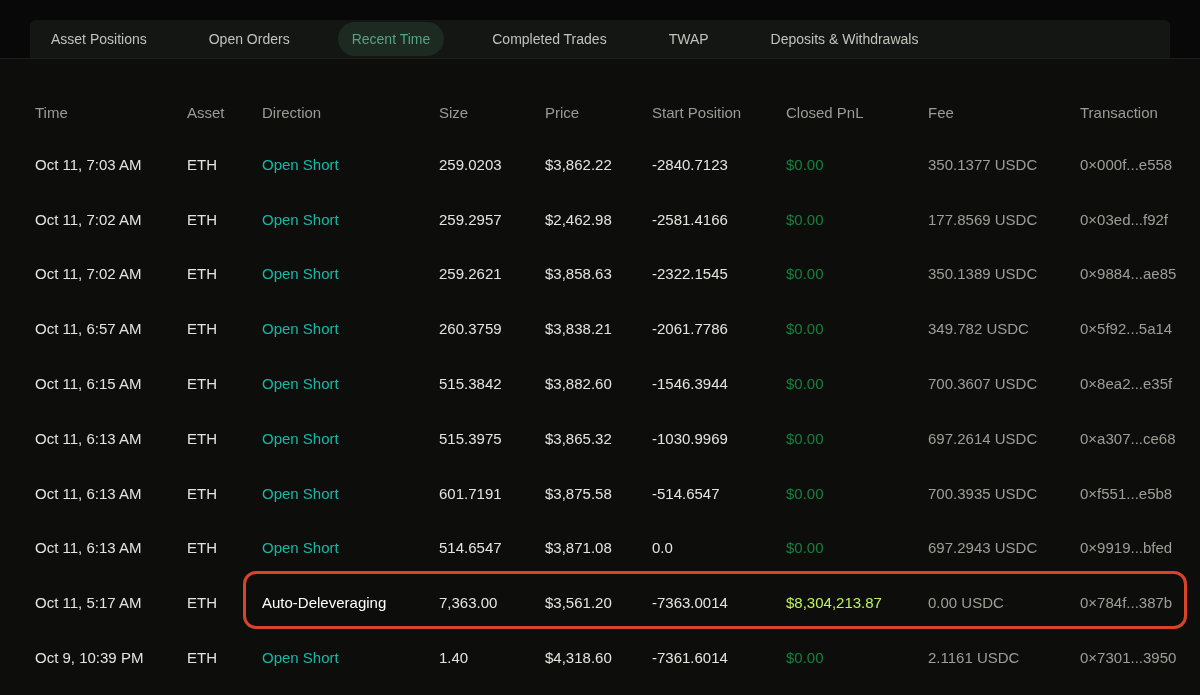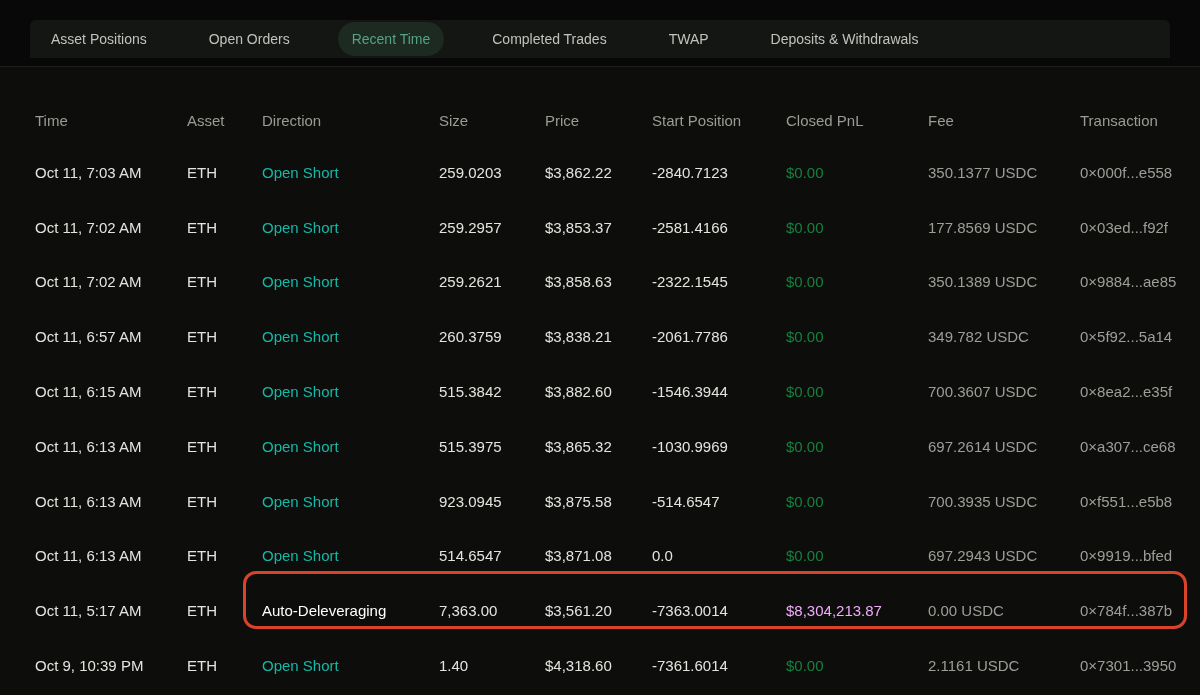--- a/index.html
+++ b/index.html
@@ -7,21 +7,21 @@
   body {
     background:#0d0e0c;
     font-family:"Liberation Sans","DejaVu Sans",sans-serif;
     color:#e4e4df;
     position:relative;
   }
 
   
   .tabbar-wrap {
     background:#070807;
-    padding:20px 30px 8px 30px;
+    padding:20px 30px 0 30px;
     border-bottom:1px solid #1d1f1c;
   }
   .tabbar {
     background:#141613;
     border-radius:6px 6px 0 0;
     height:38px;
     display:flex;
     align-items:center;
     gap:34px;
     padding:0 7px;
@@ -49,21 +49,21 @@
     align-items:center;
     height:54.8px;
     font-size:15px;
   }
   .trow.head { height:50px; color:#9b9b95; }
   .cell { white-space:nowrap; }
   .c-time, .c-asset, .c-size, .c-price, .c-start { color:#e4e4df; }
   .c-dir.red { color:#14b8a6; }
   .c-dir.neutral { color:#ffffff; }
   .c-pnl { color:#15803d; }
-  .c-pnl.big { color:#f0abfc; }
+  .c-pnl.big { color:#bef264; }
   .c-fee { color:#9e9e98; }
   .c-tx { color:#9e9e98; }
 
   
   .annotation-box {
     position:absolute;
     left:243px;
     top:571px;
     width:944px;
     height:58px;
@@ -108,21 +108,21 @@
         <div class="cell c-start">-2840.7123</div>
         <div class="cell c-pnl">$0.00</div>
         <div class="cell c-fee">350.1377 USDC</div>
         <div class="cell c-tx">0×000f...e558</div>
       </div>
       <div class="trow">
         <div class="cell c-time">Oct 11, 7:02 AM</div>
         <div class="cell c-asset">ETH</div>
         <div class="cell c-dir red">Open Short</div>
         <div class="cell c-size">259.2957</div>
-        <div class="cell c-price">$3,853.37</div>
+        <div class="cell c-price">$2,462.98</div>
         <div class="cell c-start">-2581.4166</div>
         <div class="cell c-pnl">$0.00</div>
         <div class="cell c-fee">177.8569 USDC</div>
         <div class="cell c-tx">0×03ed...f92f</div>
       </div>
       <div class="trow">
         <div class="cell c-time">Oct 11, 7:02 AM</div>
         <div class="cell c-asset">ETH</div>
         <div class="cell c-dir red">Open Short</div>
         <div class="cell c-size">259.2621</div>
@@ -162,21 +162,21 @@
         <div class="cell c-price">$3,865.32</div>
         <div class="cell c-start">-1030.9969</div>
         <div class="cell c-pnl">$0.00</div>
         <div class="cell c-fee">697.2614 USDC</div>
         <div class="cell c-tx">0×a307...ce68</div>
       </div>
       <div class="trow">
         <div class="cell c-time">Oct 11, 6:13 AM</div>
         <div class="cell c-asset">ETH</div>
         <div class="cell c-dir red">Open Short</div>
-        <div class="cell c-size">923.0945</div>
+        <div class="cell c-size">601.7191</div>
         <div class="cell c-price">$3,875.58</div>
         <div class="cell c-start">-514.6547</div>
         <div class="cell c-pnl">$0.00</div>
         <div class="cell c-fee">700.3935 USDC</div>
         <div class="cell c-tx">0×f551...e5b8</div>
       </div>
       <div class="trow">
         <div class="cell c-time">Oct 11, 6:13 AM</div>
         <div class="cell c-asset">ETH</div>
         <div class="cell c-dir red">Open Short</div>

